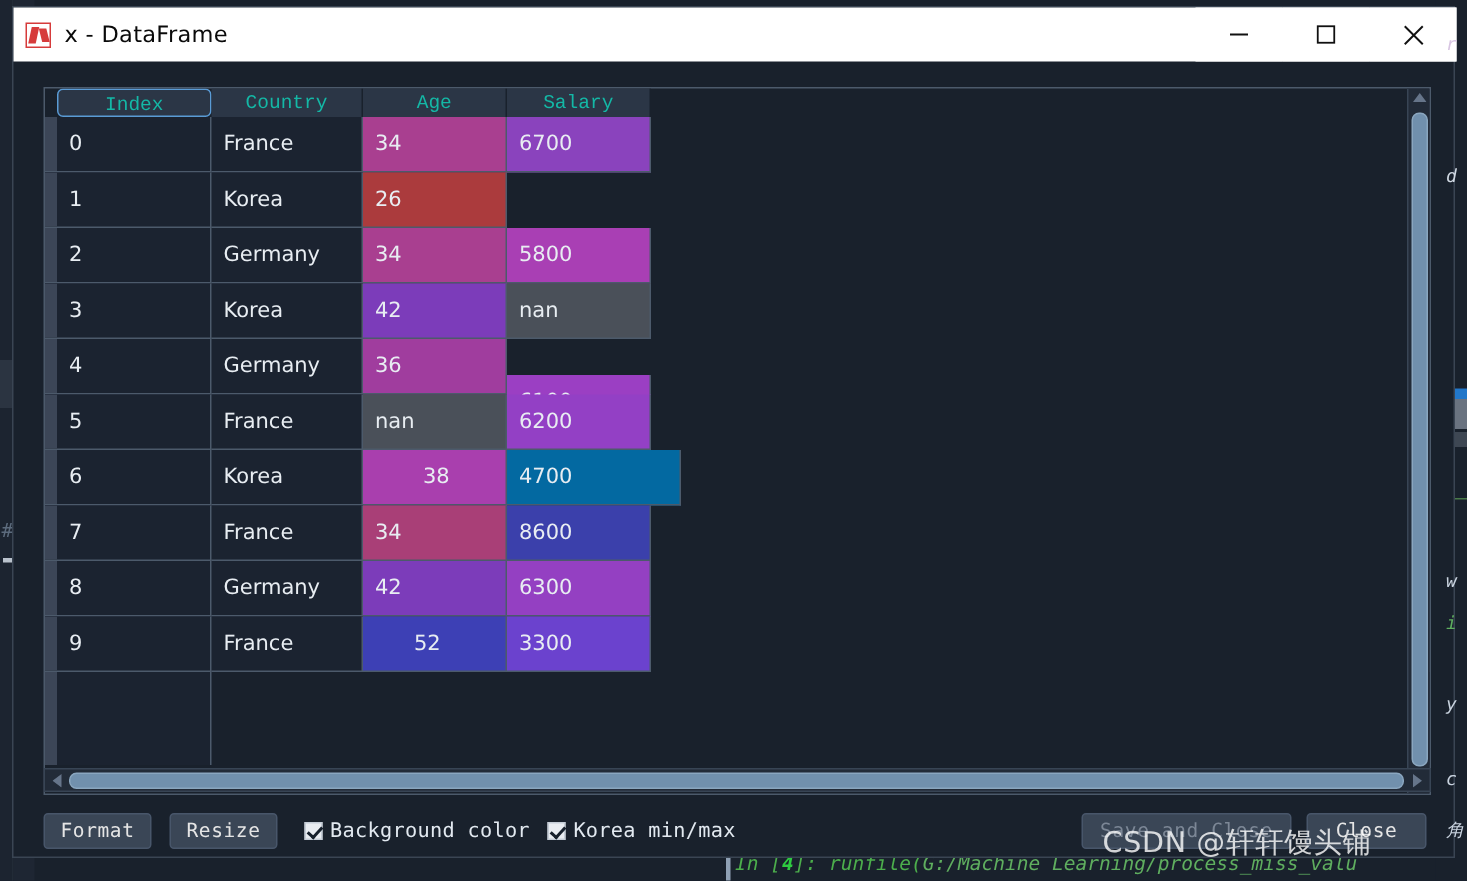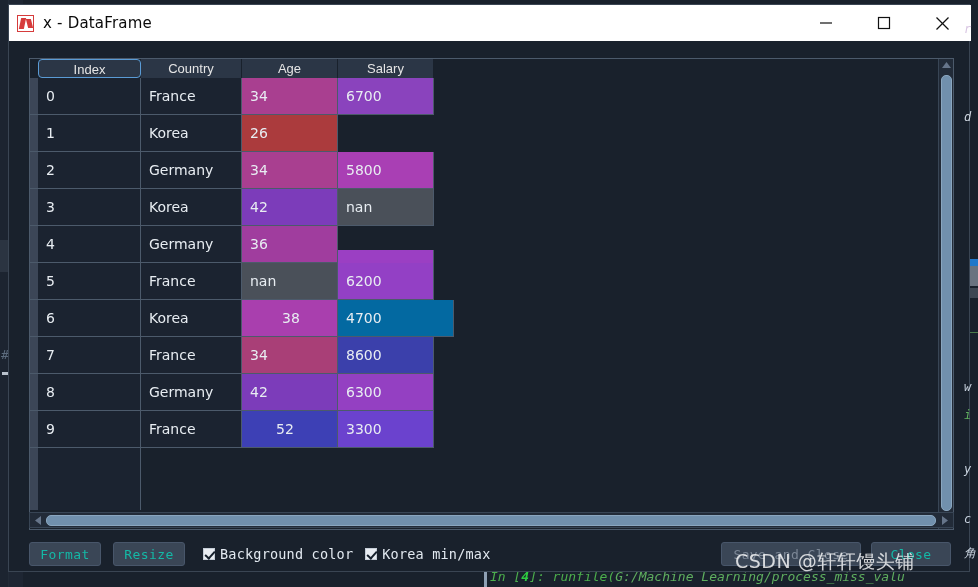--- a/index.html
+++ b/index.html
@@ -191,22 +191,22 @@
     position: absolute;
     left: 0; top: 0;
     height: 19px;
     width: 923px;
     display: flex;
     overflow: hidden;
   }
   .hdr {
     height: 19px;
     background: #2b3646;
-    color: #e5e5e5;
-    font-family: Liberation Sans, sans-serif;
+    color: #14b8a6;
+    font-family: Liberation Mono, monospace;
     font-size: 13px;
     display: flex;
     align-items: flex-start;
     justify-content: center;
     overflow: hidden;
     border-right: 1px solid #19212c;
     line-height: 16px;
     padding-top: 2px;
   }
   .hdr.index-hdr {
@@ -331,21 +331,21 @@
     width: 962px; height: 38px;
     display: flex;
     align-items: center;
   }
   .tbtn {
     height: 24px;
     min-width: 72px;
     background: #3a4656;
     border: 1px solid #48566a;
     border-radius: 3px;
-    color: #14b8a6;
+    color: #e5e5e5;
     font-family: "DejaVu Sans Mono", monospace;
     font-size: 13px;
     display: flex;
     align-items: center;
     justify-content: center;
     padding: 0 10px;
     letter-spacing: .4px;
   }
   .tbtn.disabled { color: #7c8796; }
   .chk-wrap {

